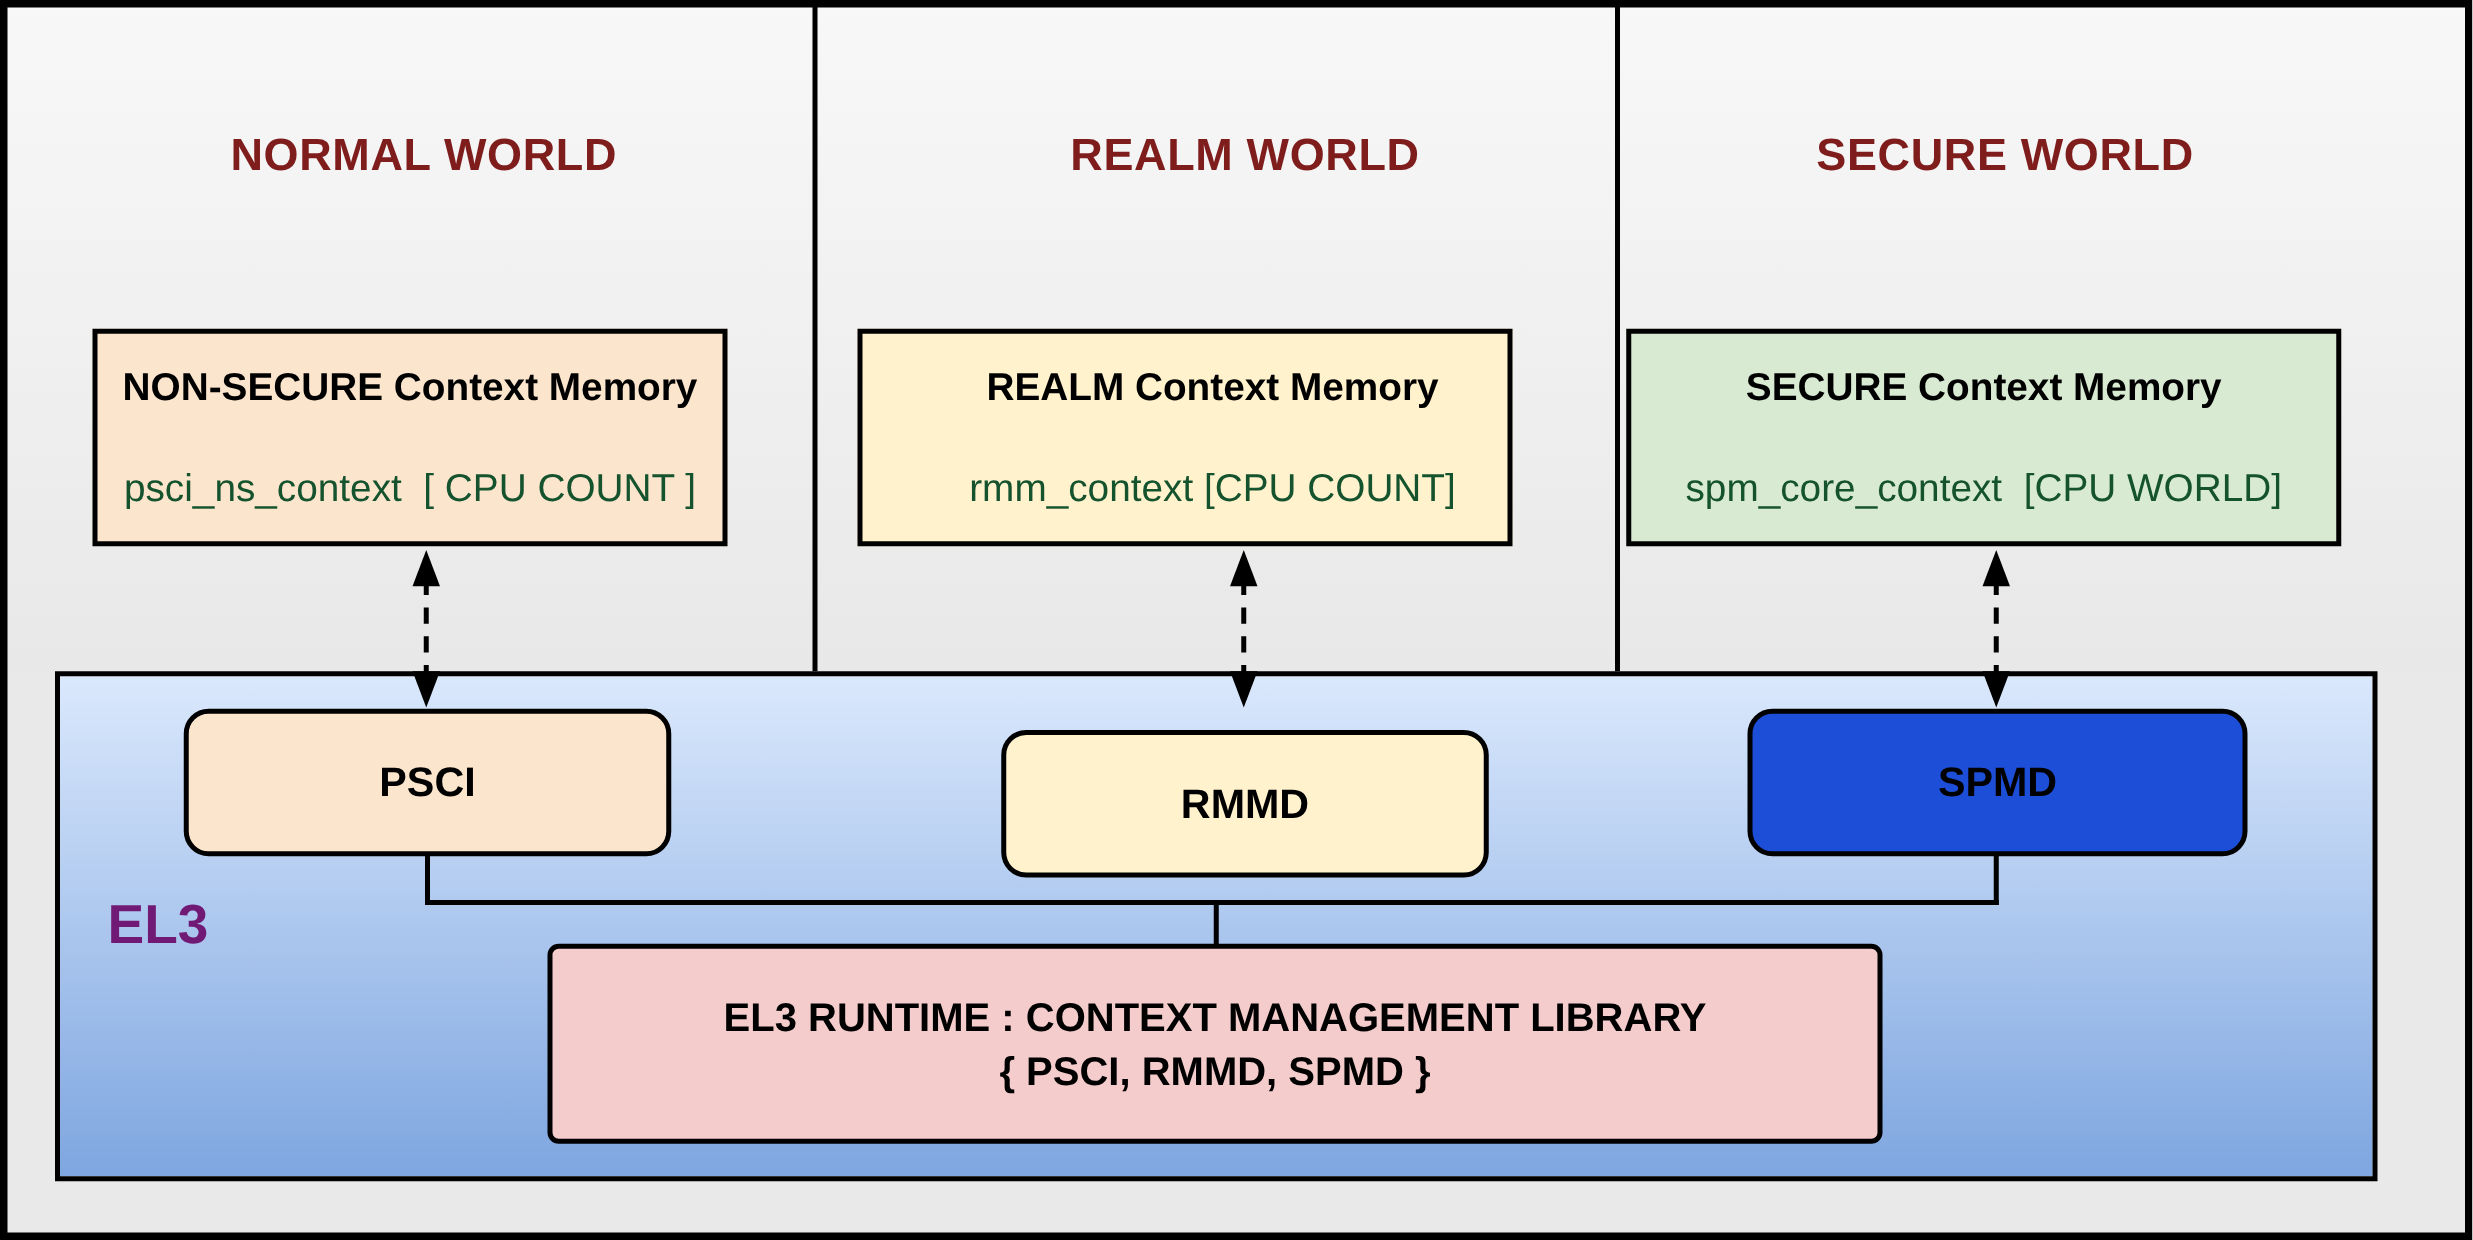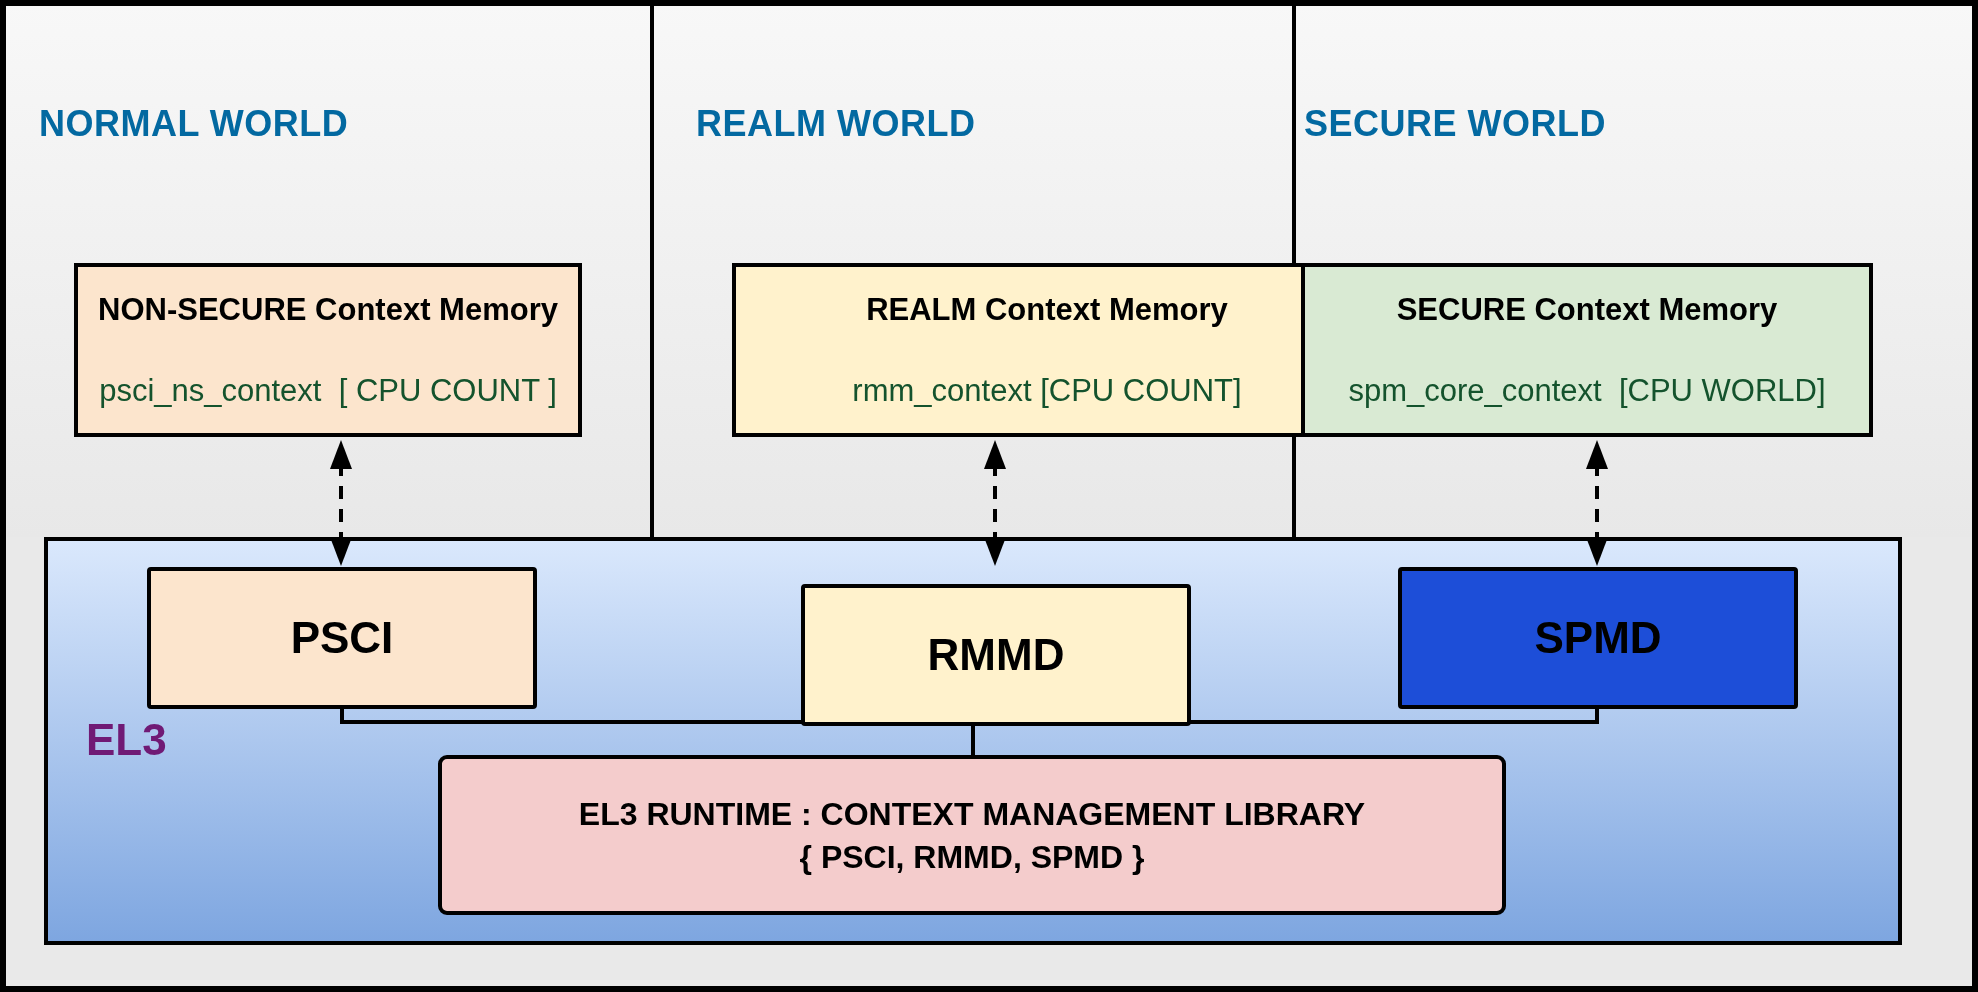--- a/index.html
+++ b/index.html
@@ -37,45 +37,46 @@
     background: #000;
     z-index: 1;
   }
   .divider.d1 { left: 650px; }
   .divider.d2 { left: 1292px; }
 
   .world-title {
     position: absolute;
     top: 103px;
     width: 600px;
+    text-align: center;
     font-size: 36px;
     font-weight: bold;
     letter-spacing: 0.5px;
-    color: #0369a1;
+    color: #7f1d1d;
     z-index: 2;
   }
   .world-title.t1 { left: 39px; }   
   .world-title.t2 { left: 696px; }  
   .world-title.t3 { left: 1304px; } 
 
   .mem-box {
     position: absolute;
     top: 263px;
     height: 174px;
     border: 4px solid #000;
     box-sizing: border-box;
     display: flex;
     flex-direction: column;
     align-items: center;
     justify-content: center;
     gap: 50px;
     z-index: 4;
   }
   .mem-box.m1 { left: 74px;   width: 508px; }
-  .mem-box.m2 { left: 732px;  width: 586px; padding-left: 44px; }
+  .mem-box.m2 { left: 686px;  width: 524px; padding-left: 44px; }
   .mem-box.m3 { left: 1301px; width: 572px; }
   .mem-title {
     font-size: 31px;
     font-weight: bold;
     color: #000;
     white-space: pre;
     line-height: 1;
   }
   .mem-sub {
     font-size: 31px;
@@ -112,28 +113,28 @@
     font-size: 44px;
     font-weight: bold;
     color: #701a75;
     z-index: 3;
     line-height: 1;
   }
 
   .proto-box {
     position: absolute;
     top: 567px;
-    height: 142px;
-    border: 4px solid #000;
-    border-radius: 4px;
+    height: 118px;
+    border: 4px solid #000;
+    border-radius: 20px;
     box-sizing: border-box;
     display: flex;
     align-items: center;
     justify-content: center;
-    font-size: 44px;
+    font-size: 33px;
     font-weight: bold;
     color: #000;
     z-index: 4;
   }
   .proto-box.p1 { left: 147px;  width: 390px; }
   .proto-box.p2 { left: 801px;  width: 390px; margin-top: 17px; }
   .proto-box.p3 { left: 1398px; width: 400px; }
 
   .conn {
     position: absolute;

